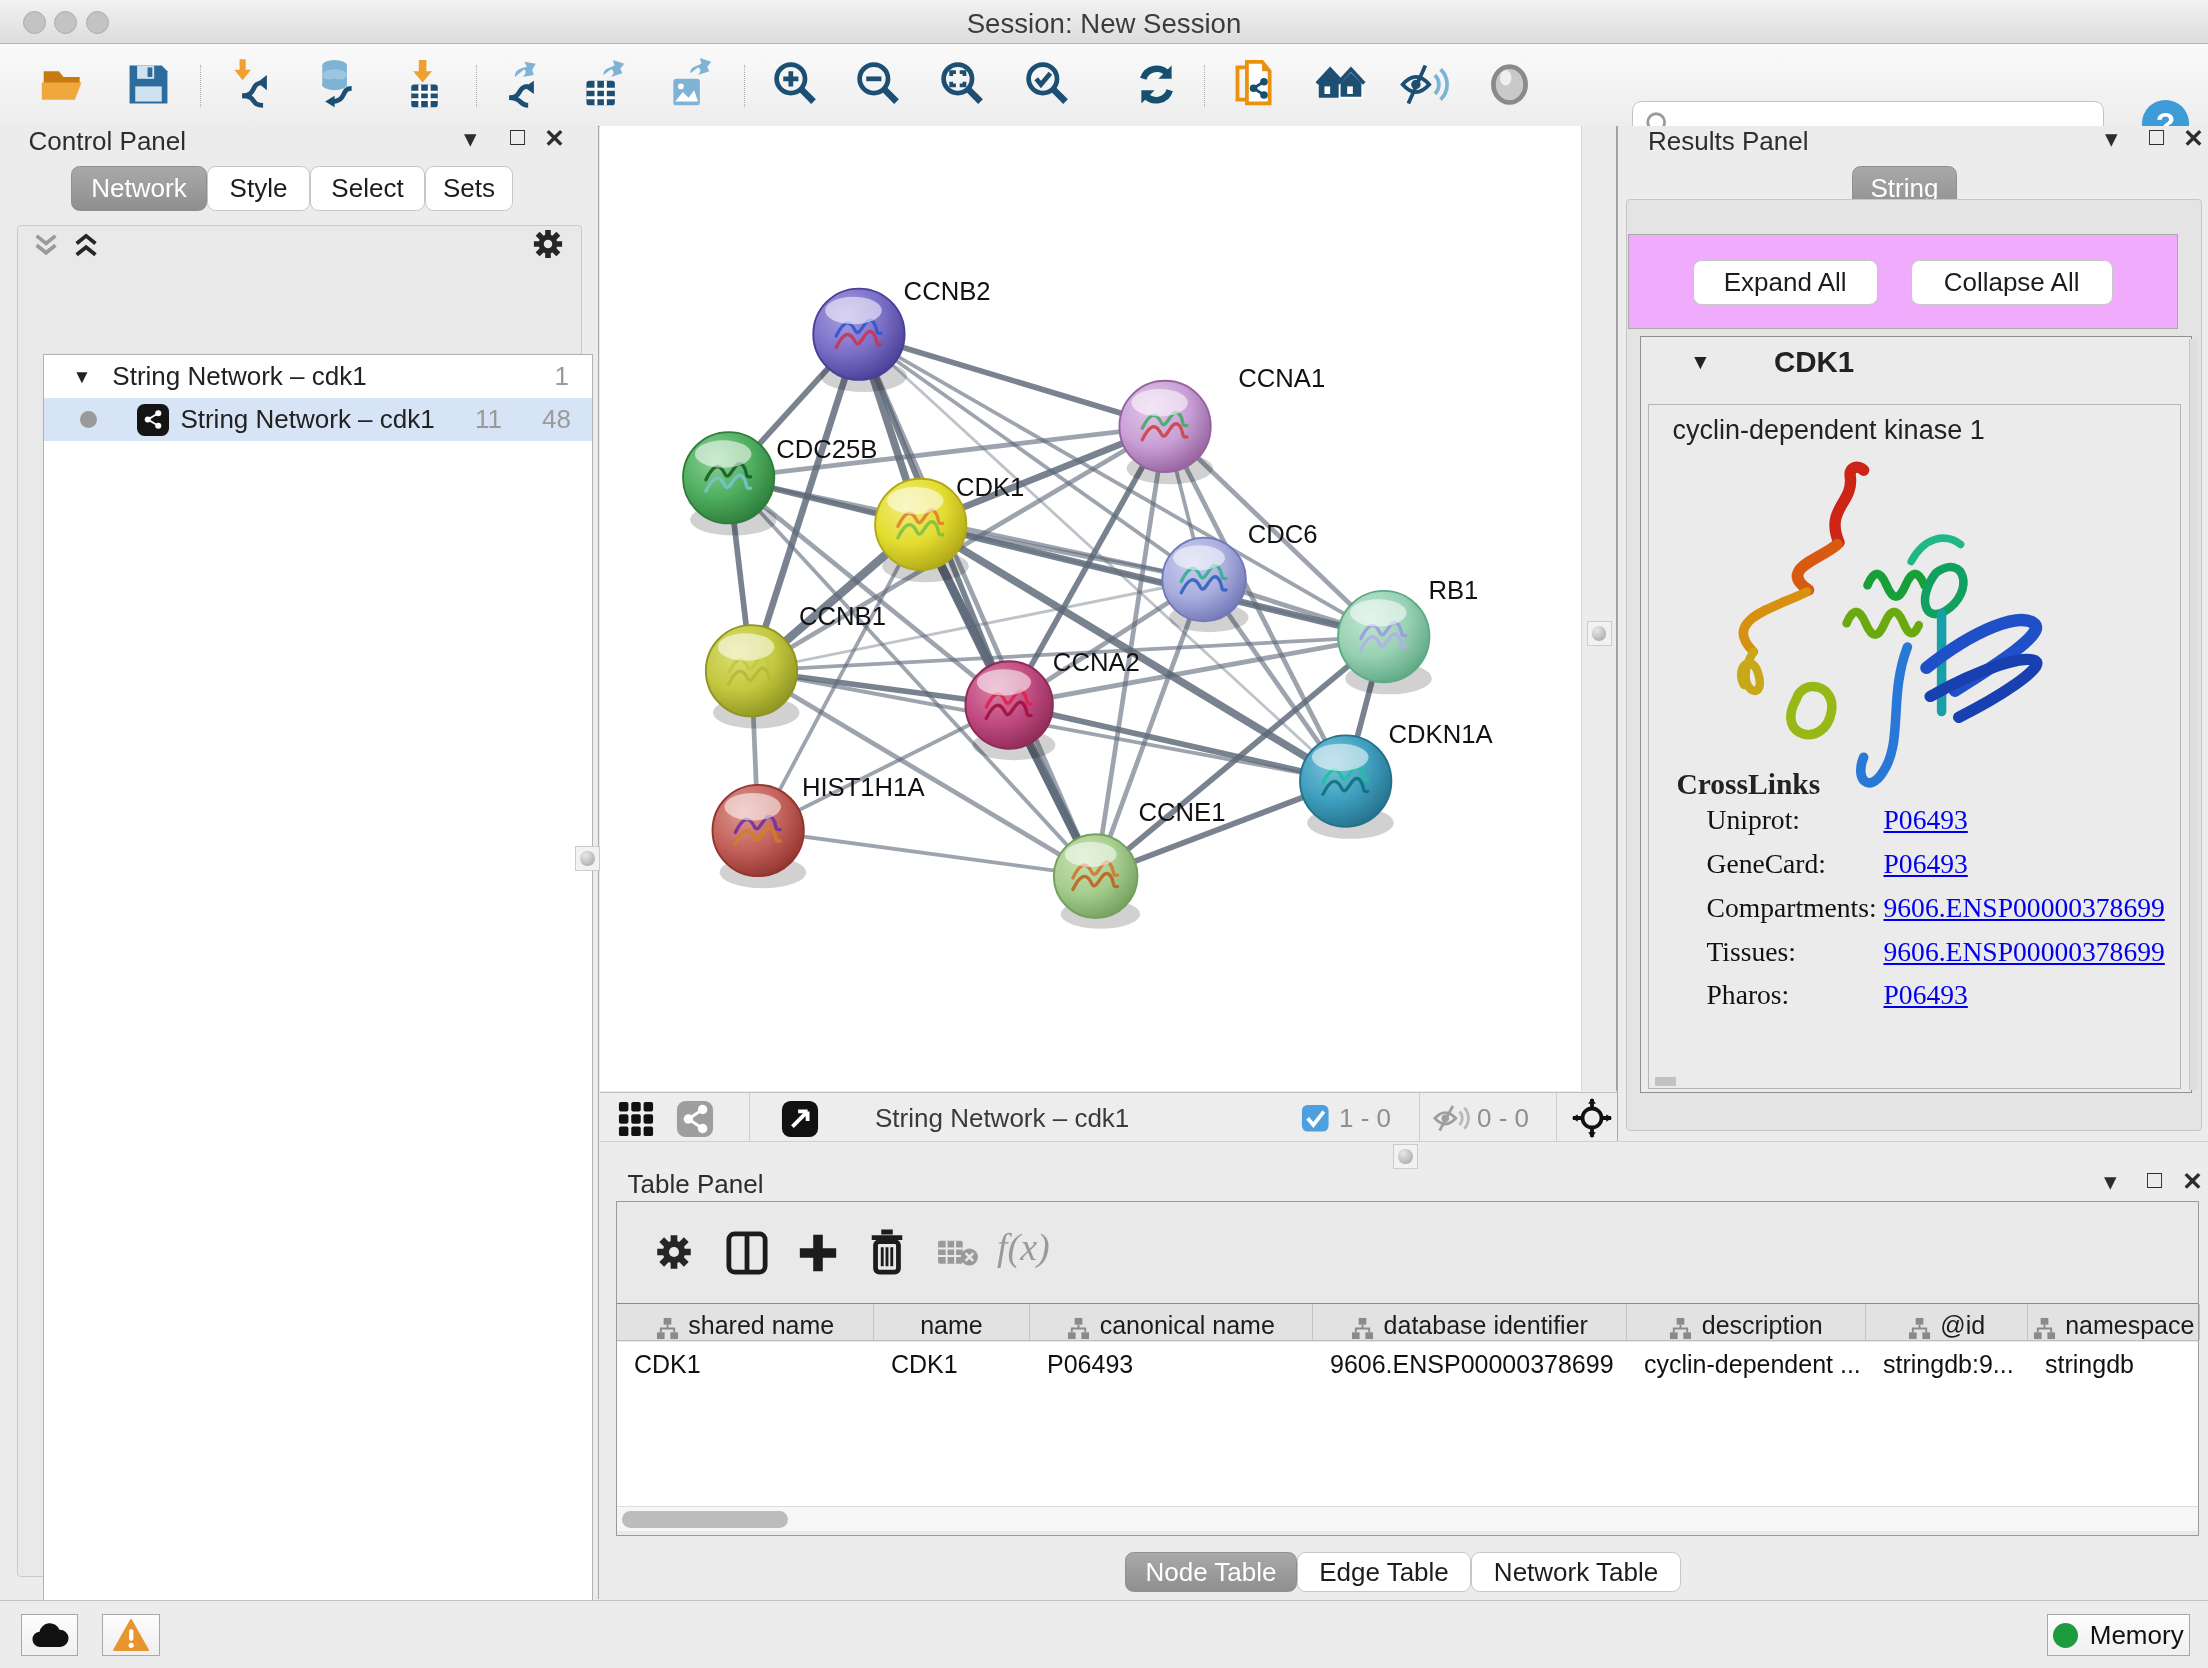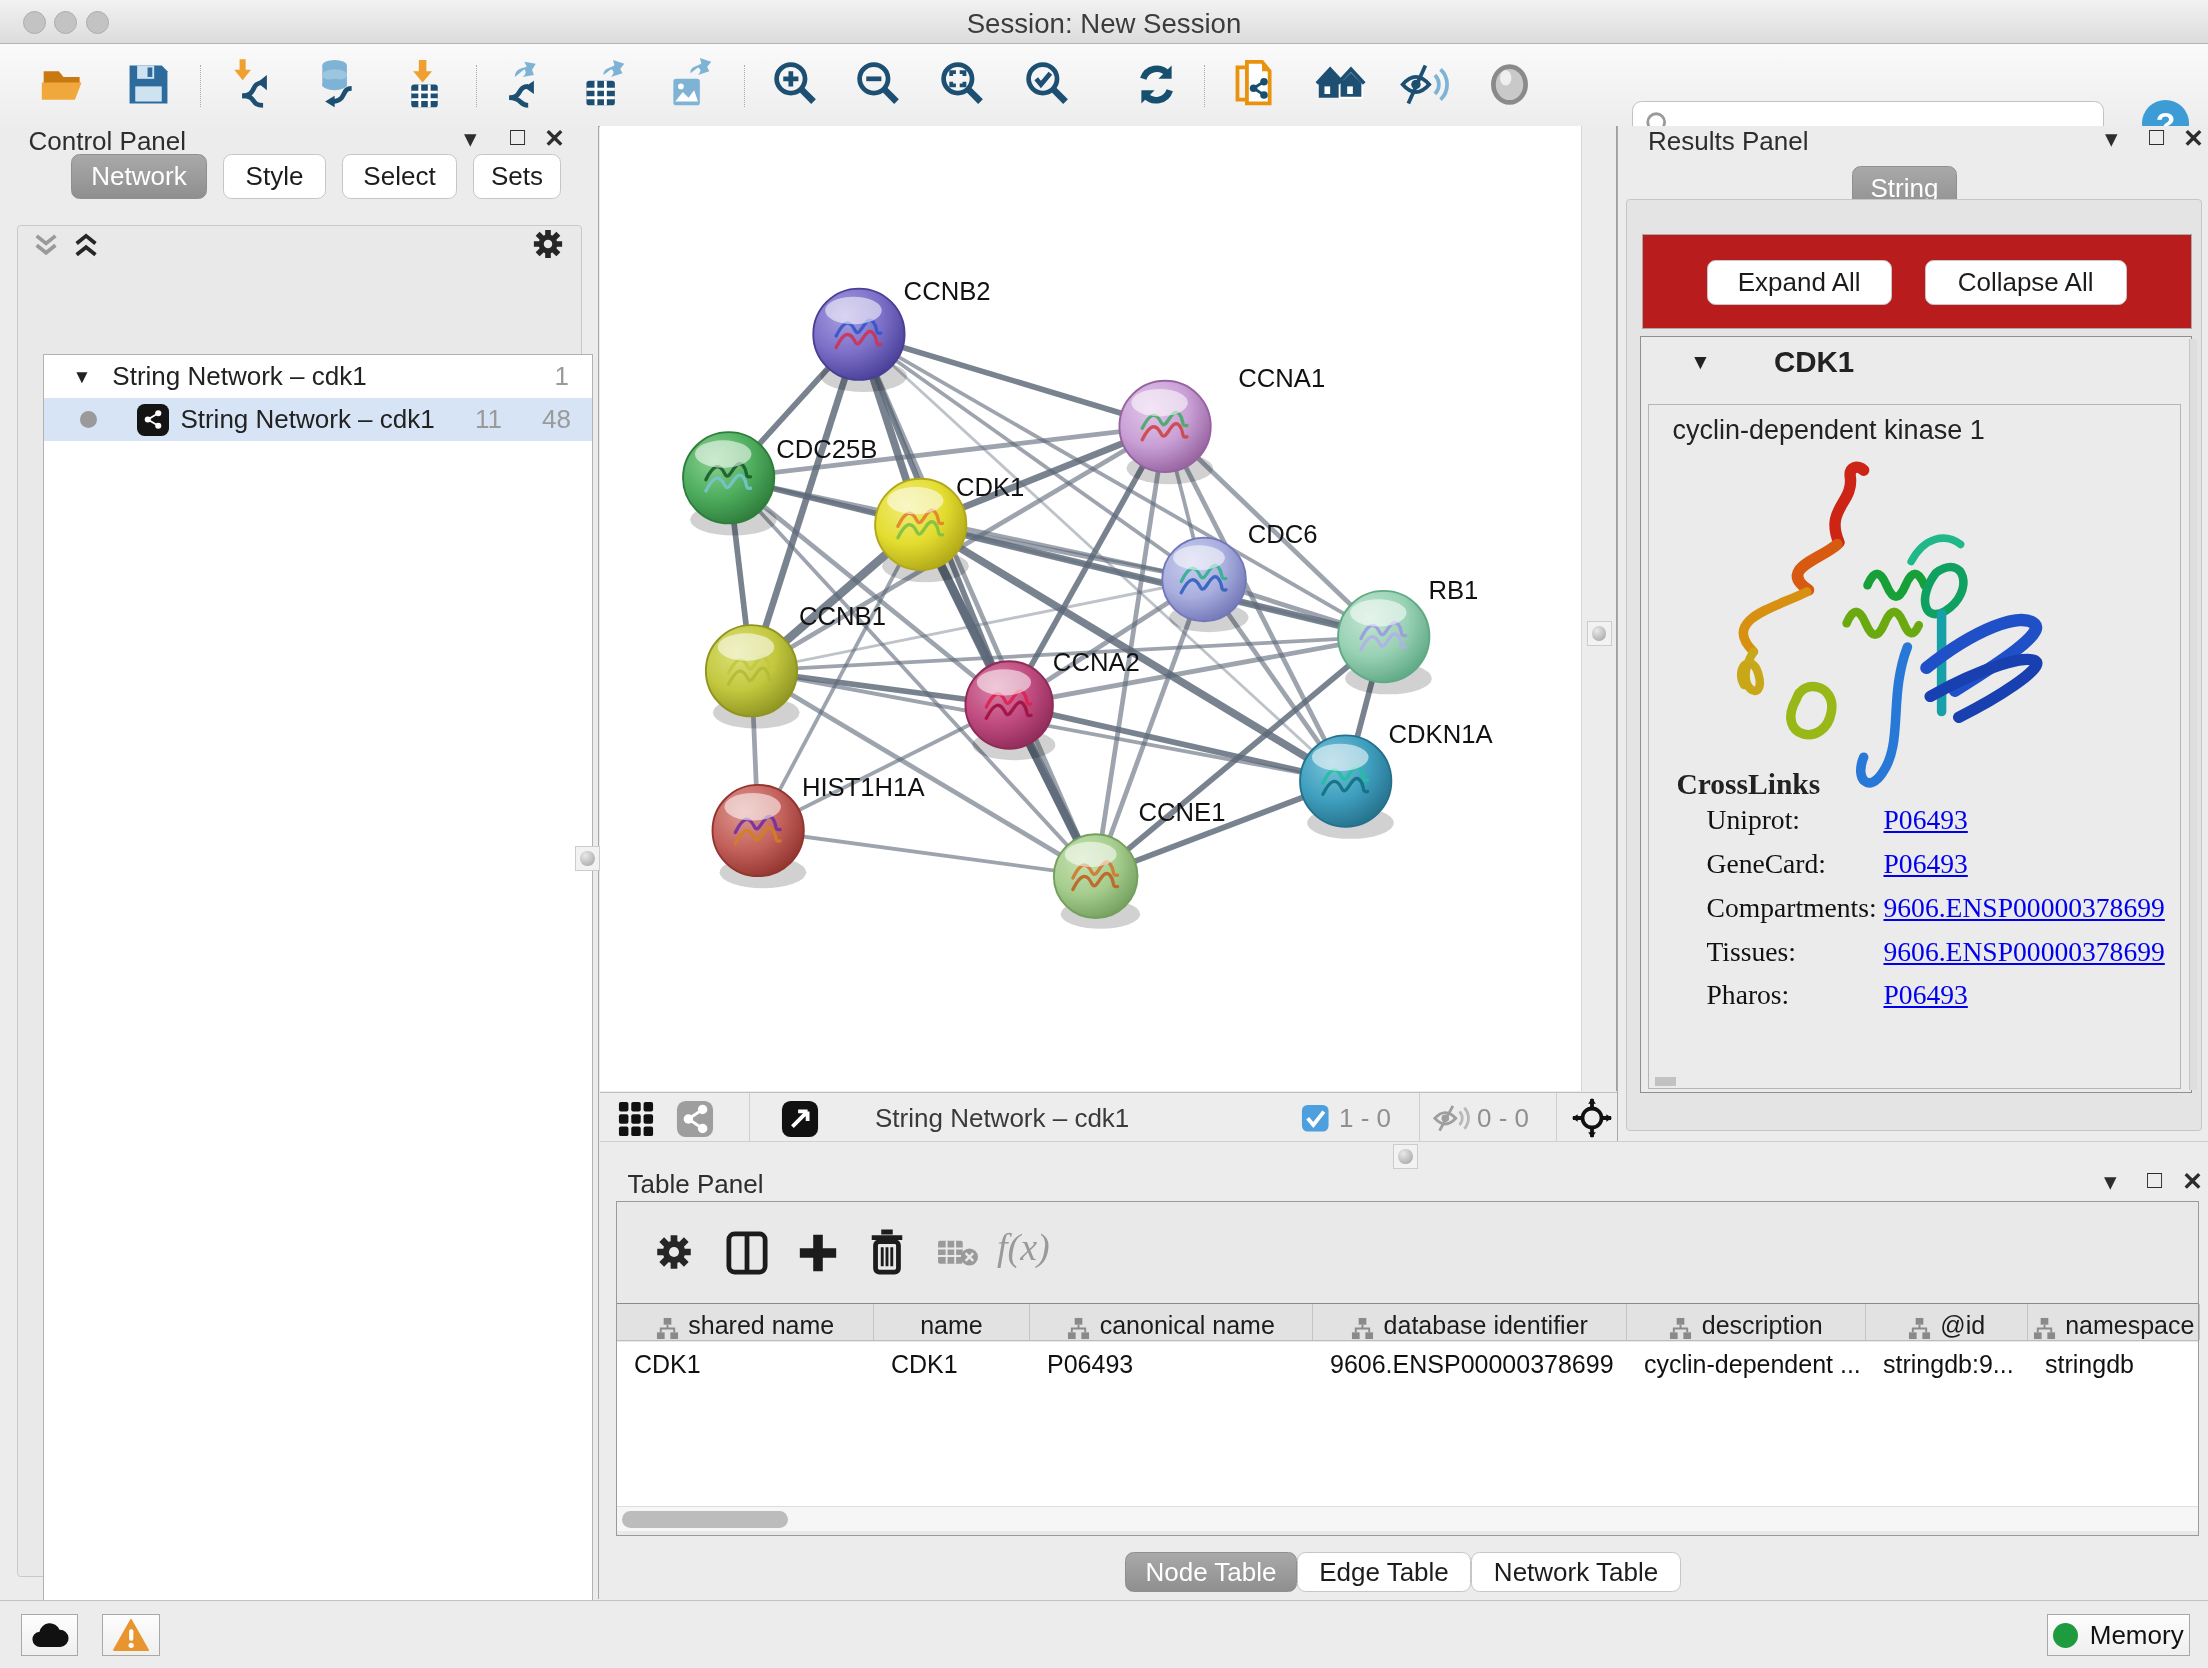--- a/index.html
+++ b/index.html
@@ -44,21 +44,21 @@
   .net-scroll { left:1581px; top:126px; width:36px; height:965px; background:#ececec; border-left:1px solid #d6d6d6; border-right:1.9px solid #9f9f9f; }
   .net-footer { left:600px; top:1092px; width:1017px; height:49px; background:#ededed; border-top:1px solid #c0c0c0; }
   .nf-sep { top:0; width:0; height:49px; border-left:1px solid #cfcfcf; }
   .nf-text { font-size:26px; color:#3a3a3a; top:9.5px; }
   .nf-cnt { font-size:26px; color:#8f8f8f; top:9.5px; }
   svg text.nodelab { font-family:"Liberation Sans",sans-serif; font-size:27px; fill:#111; }
 
   
   .res-panel { left:1617px; top:126px; width:592px; height:1015px; background:#ececec; border-left:1px solid #a8a8a8; }
   .res-outer { left:7.6px; top:73px; width:576px; height:932px; background:#e4e4e4; border:1px solid #c6c6c6; border-radius:3.8px; }
-  .res-btnbox { left:15px; top:34px; width:550px; height:95px; background:#b91c1c; border:1px solid #a9a9a9;text-align:right; }
+  .res-btnbox { left:1px; top:34px; width:550px; height:95px; background:#f0abfc; border:1px solid #a9a9a9;text-align:right; }
   .cdk-box { left:13.3px; top:136px; width:552px; height:757px; background:#ebebeb; border:1.9px solid #8f8f8f; }
   .cdk-inner { left:7.6px; top:67px; width:533px; height:685px; background:#ebebeb; border:1px solid #b5b5b5; }
   .serif { font-family:"Liberation Serif",serif; }
   .xl-row { position:absolute; left:0; width:100%; height:48px;padding-left:24px; }
   .xl-label { position:absolute; left:57px; font-size:27.6px; color:#111; font-family:"Liberation Serif",serif; }
   .xl-link { position:absolute; left:234px; font-size:27.6px; color:#0000ee; text-decoration:underline; font-family:"Liberation Serif",serif; }
 
   
   .table-panel { left:600px; top:1141px; width:1608px; height:458px; background:#ececec; border-top:1px solid #cfcfcf; }
   .tp-box { left:16px; top:59px; width:1583px; height:335px; background:#e9e9e9; border:1.9px solid #9a9a9a; }
@@ -266,21 +266,21 @@
     </svg>
   </div>
 </div>
 
 <div class="abs control-panel">
   <span class="abs panel-title" style="left:28.5px;top:0px">Control Panel</span>
   <span class="abs pt-ico" style="left:464px;top:-1.9px">▾</span>
   <span class="abs pt-ico" style="left:510px;top:-3.8px">□</span>
   <span class="abs pt-ico" style="left:544px;top:-1.9px;font-weight:bold">✕</span>
 
-  <div class="abs" id="cp-tabs" style="left:71px;top:28px;display:flex;gap:16px">
+  <div class="abs" id="cp-tabs" style="left:71px;top:40px;display:flex;gap:0">
       <div class="tabbtn sel" style="width: 136px;">Network</div>
       <div class="tabbtn" style="width: 103px;">Style</div>
       <div class="tabbtn" style="width: 115px;">Select</div>
       <div class="tabbtn" style="width: 88px;">Sets</div>
     </div>
 
   <div class="abs cp-box">
     <svg class="abs" style="left:13.3px;top:5.7px" width="32" height="28.5" viewBox="0 0 34 30">
       <path d="M6 4 l10 8 10-8 M6 14 l10 8 10-8" stroke="#9a9a9a" stroke-width="4" fill="none"></path>
     </svg>

